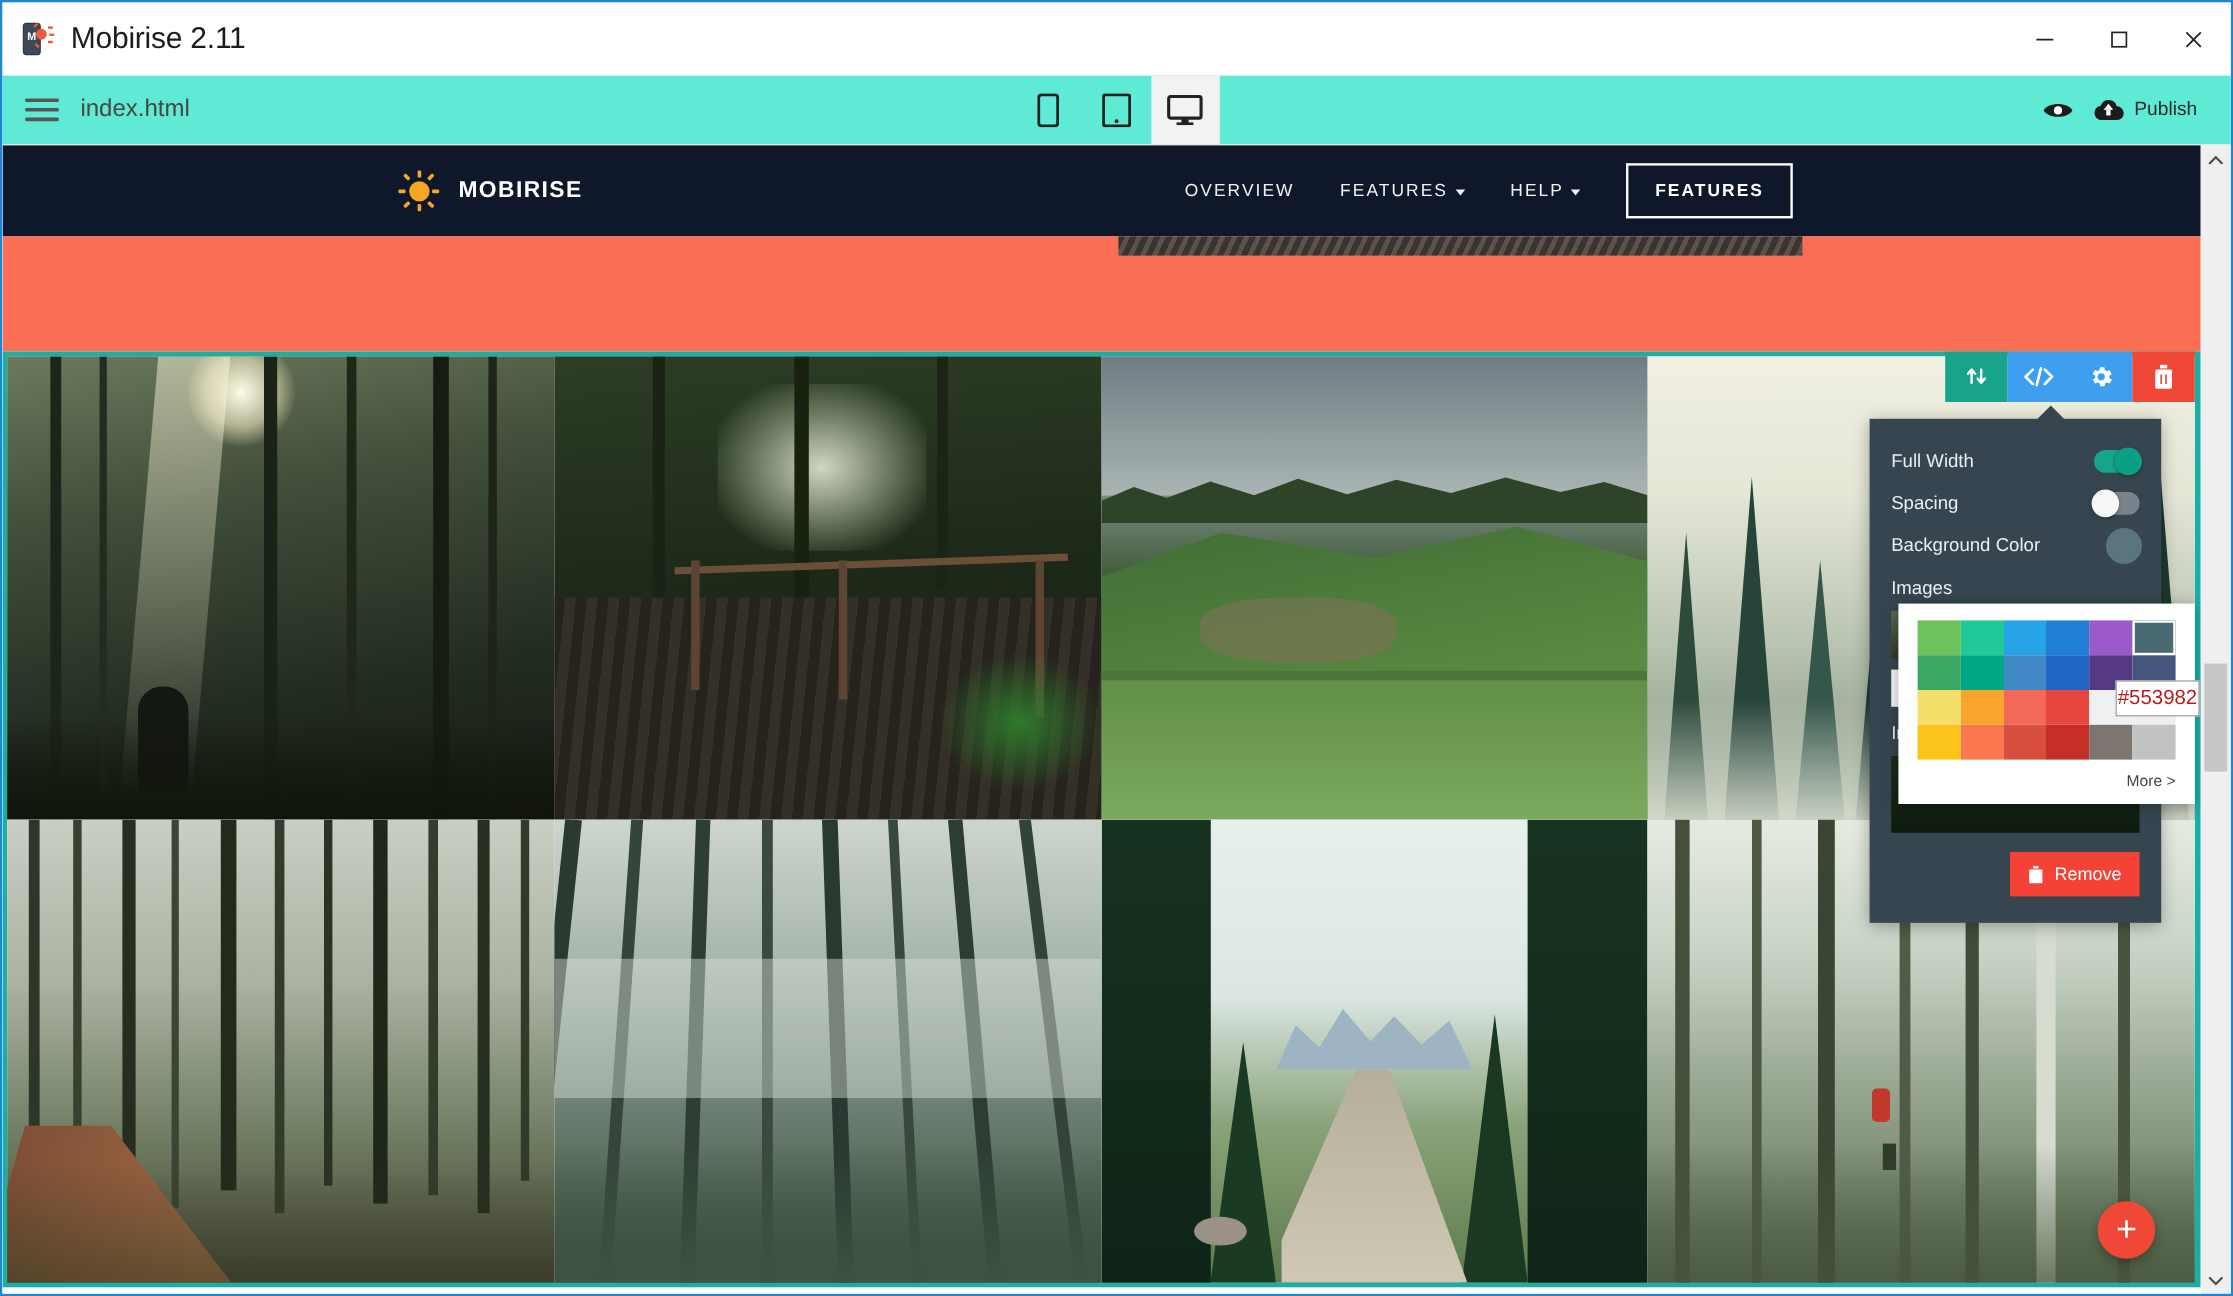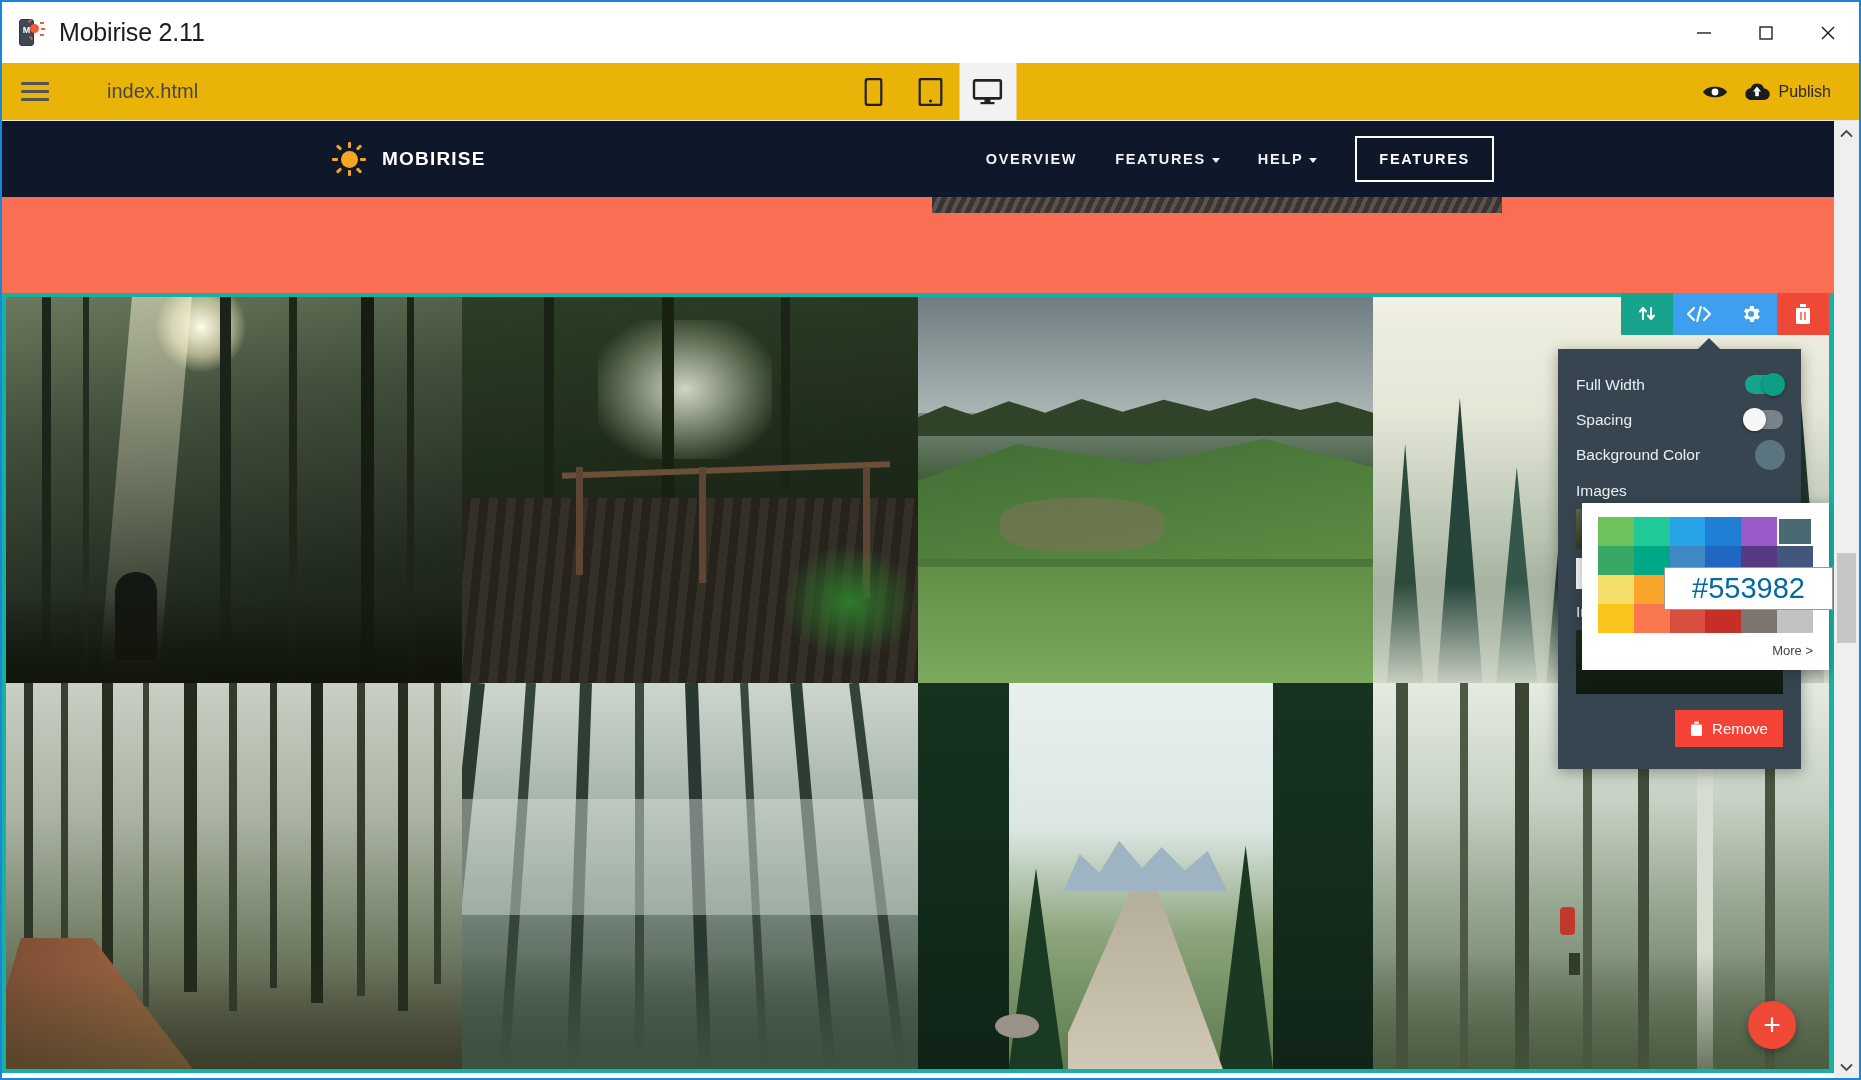--- a/index.html
+++ b/index.html
@@ -64,24 +64,23 @@
     width: 62px; height: 100%;
     display: flex; align-items: center; justify-content: center;
     color: #222; font-size: 20px;
   }
   .win-btn svg { display: block; }
 
   
   #toolbar {
     position: absolute; left: 0; top: 61px;
     width: 100%; height: 58px;
-    background: #eab308;
+    background: #5eead4;
     display: flex; align-items: center;
     border-bottom: 1px solid #e6e6e6;
-    gap: 40px;
   }
   #hamburger {
     margin-left: 16px; width: 34px; height: 34px;
     display: flex; flex-direction: column; justify-content: center;
     gap: 5px; padding: 0 3px;
   }
   #hamburger span {
     display: block; height: 3px; background: #555; border-radius: 1px;
   }
   #file-name {
@@ -136,21 +135,21 @@
   }
   #site-logo .brand {
     color: #fff; font-weight: bold; font-size: 19px;
     letter-spacing: 1.2px;
   }
   #site-menu {
     margin-left: auto; margin-right: 340px;
     display: flex; align-items: center; gap: 38px;
   }
   .nav-link {
-    color: #f2f2f2; font-size: 14.5px; font-weight: bold;
+    color: #f2f2f2; font-size: 14.5px; font-weight: normal;
     letter-spacing: 1.7px; cursor: pointer;
     display: flex; align-items: center; gap: 6px;
   }
   .caret {
     width: 0; height: 0;
     border-left: 4px solid transparent;
     border-right: 4px solid transparent;
     border-top: 5px solid #f2f2f2;
     margin-top: 2px;
   }
@@ -286,22 +285,22 @@
   .swatch { width: 100%; height: 100%; cursor: pointer; }
   .swatch.selected { outline: 2px solid #fff; outline-offset: -2px;
     box-shadow: 0 0 0 1px rgba(0,0,0,.12) inset; z-index: 2; position: relative; }
   #more-link {
     text-align: right; margin-top: 10px;
     font-size: 13px; color: #444; cursor: pointer;
   }
   #hex-tooltip {
     position: absolute; right: -4px; top: 64px;
     background: #fff; border: 1px solid #9a9a9a;
-    padding: 4px 27px;
-    font-size: 29px; color: #0369a1;
+    padding: 4px 1px;
+    font-size: 17px; color: #b91c1c;
     z-index: 70; white-space: nowrap;
   }
 
   
   #features-strip {
     position: relative; height: 190px; background: #fff;
   }
   .feat-icon { position: absolute; bottom: -6px; }
 
   

